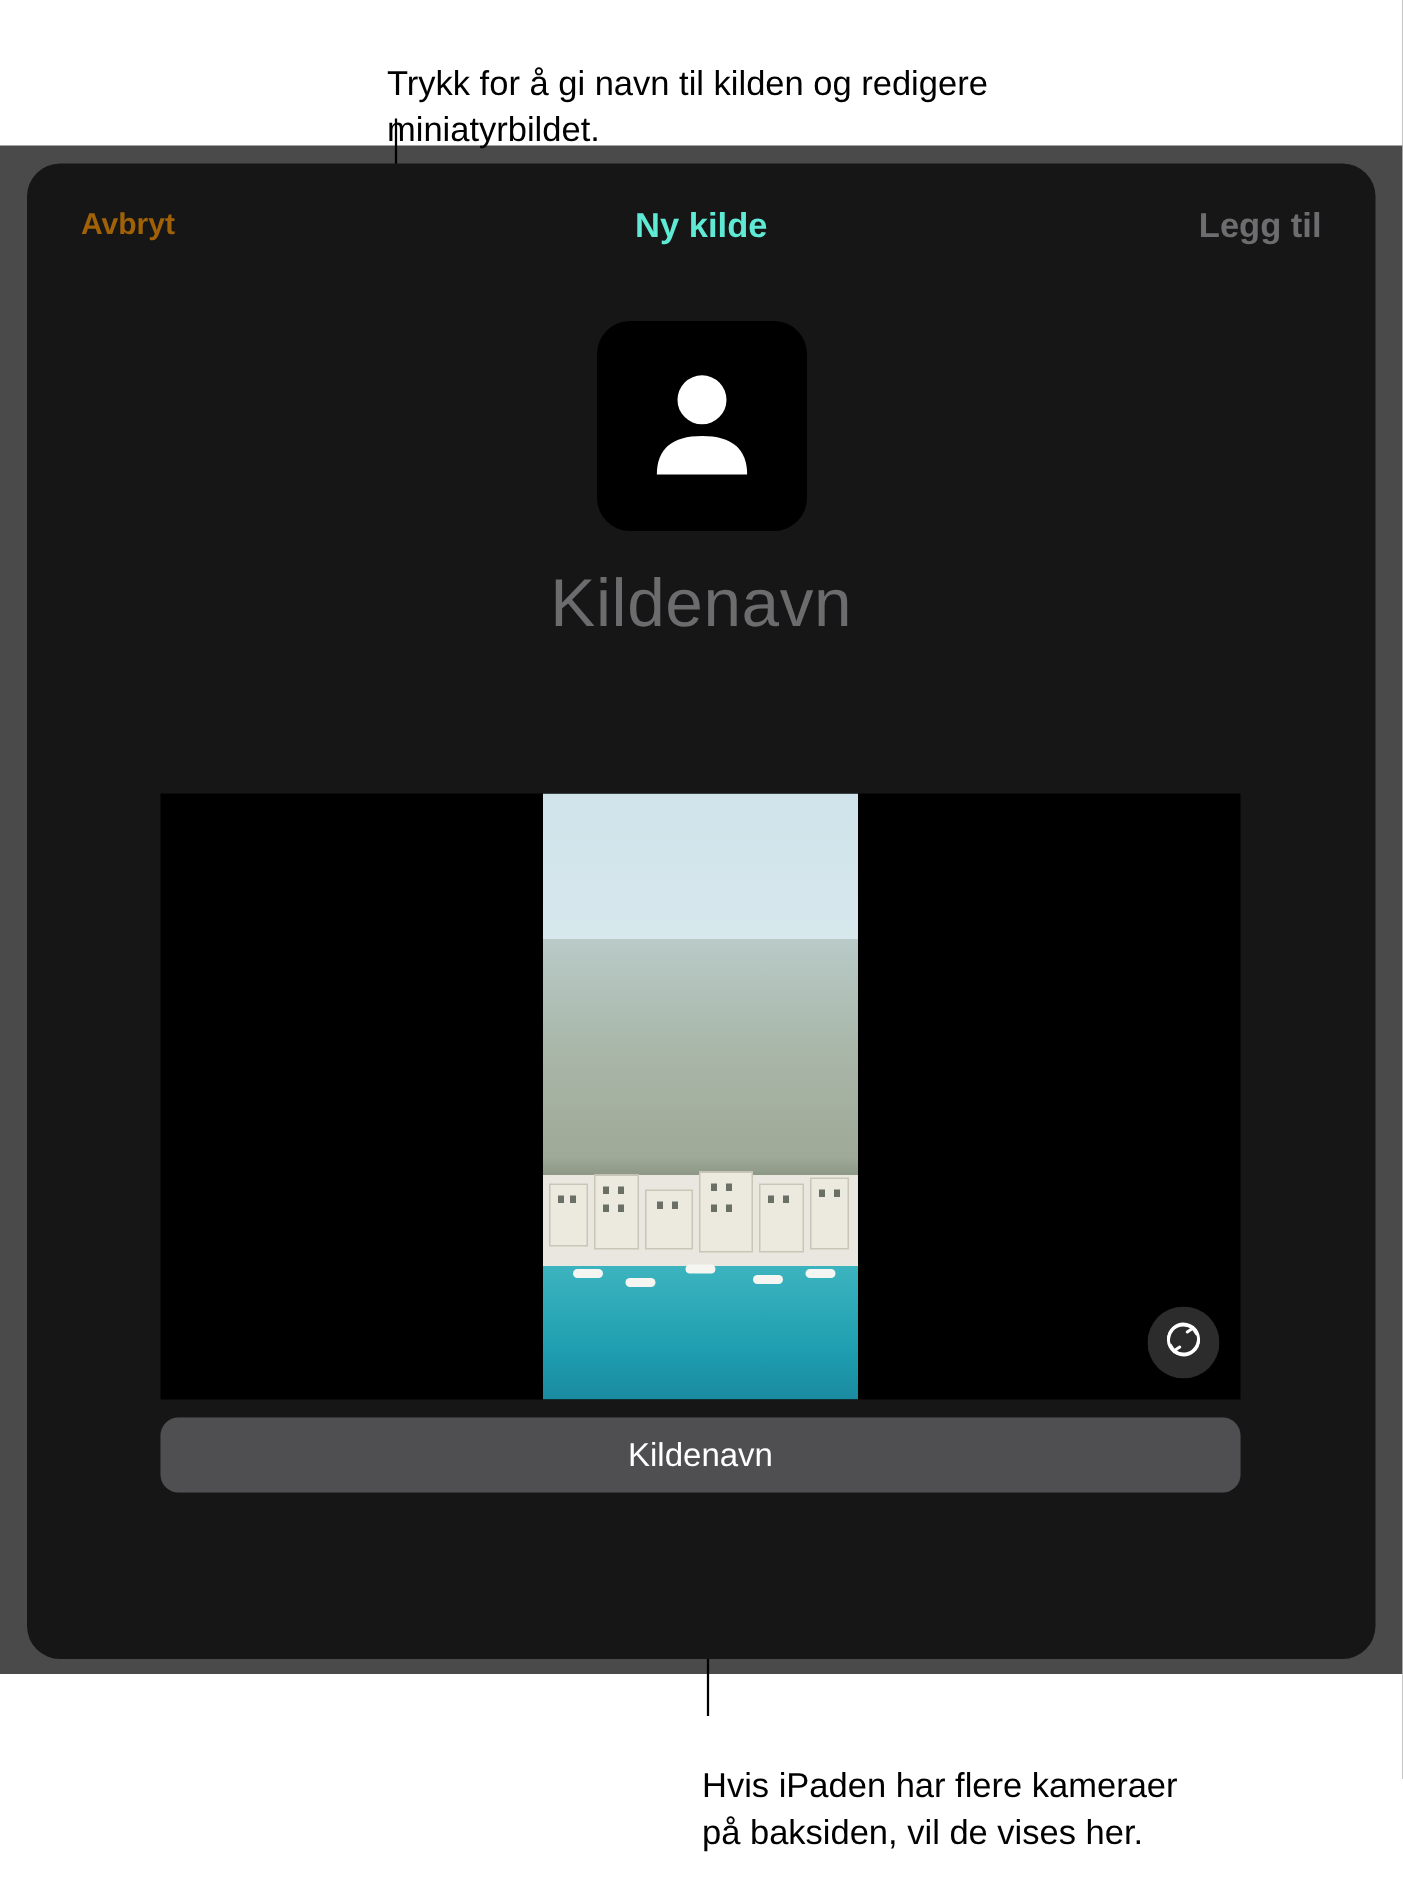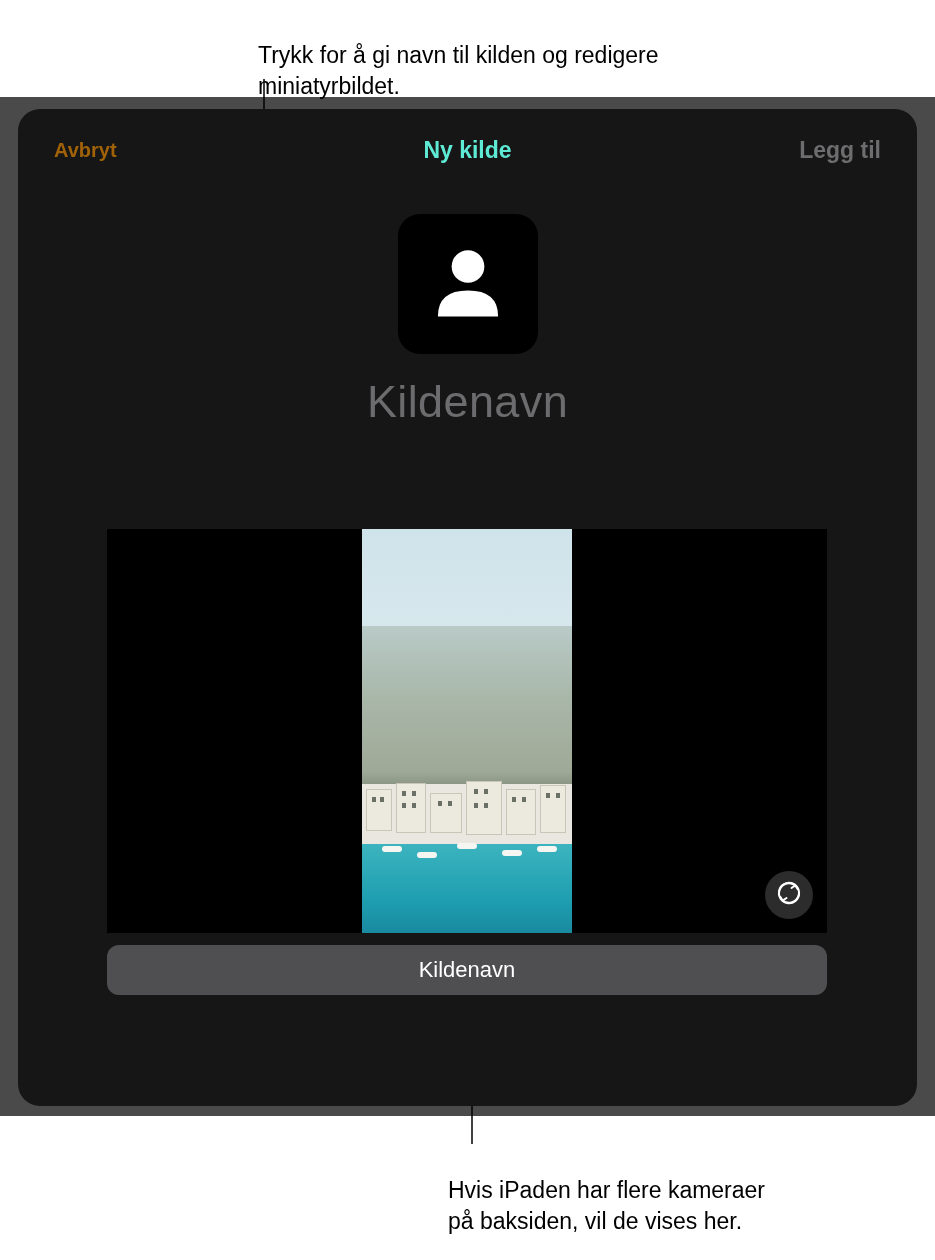--- a/index.html
+++ b/index.html
@@ -15,21 +15,21 @@
   
   .callout {
     position: absolute;
     font-size: 23px;
     line-height: 1.35;
     color: #000;
     font-weight: 400;
     margin-top: 30px;
   }
   .callout-top { top: 10px; left: 258px; width: 460px; }
-  .callout-bottom { top: 1145px; left: 448px; width: 340px; }
+  .callout-bottom { top: 1145px; left: 468px; width: 340px; }
 
   
   svg.leaders {
     position: absolute;
     top: 0; left: 0;
     width: 935px; height: 1260px;
     pointer-events: none;
   }
 
   

